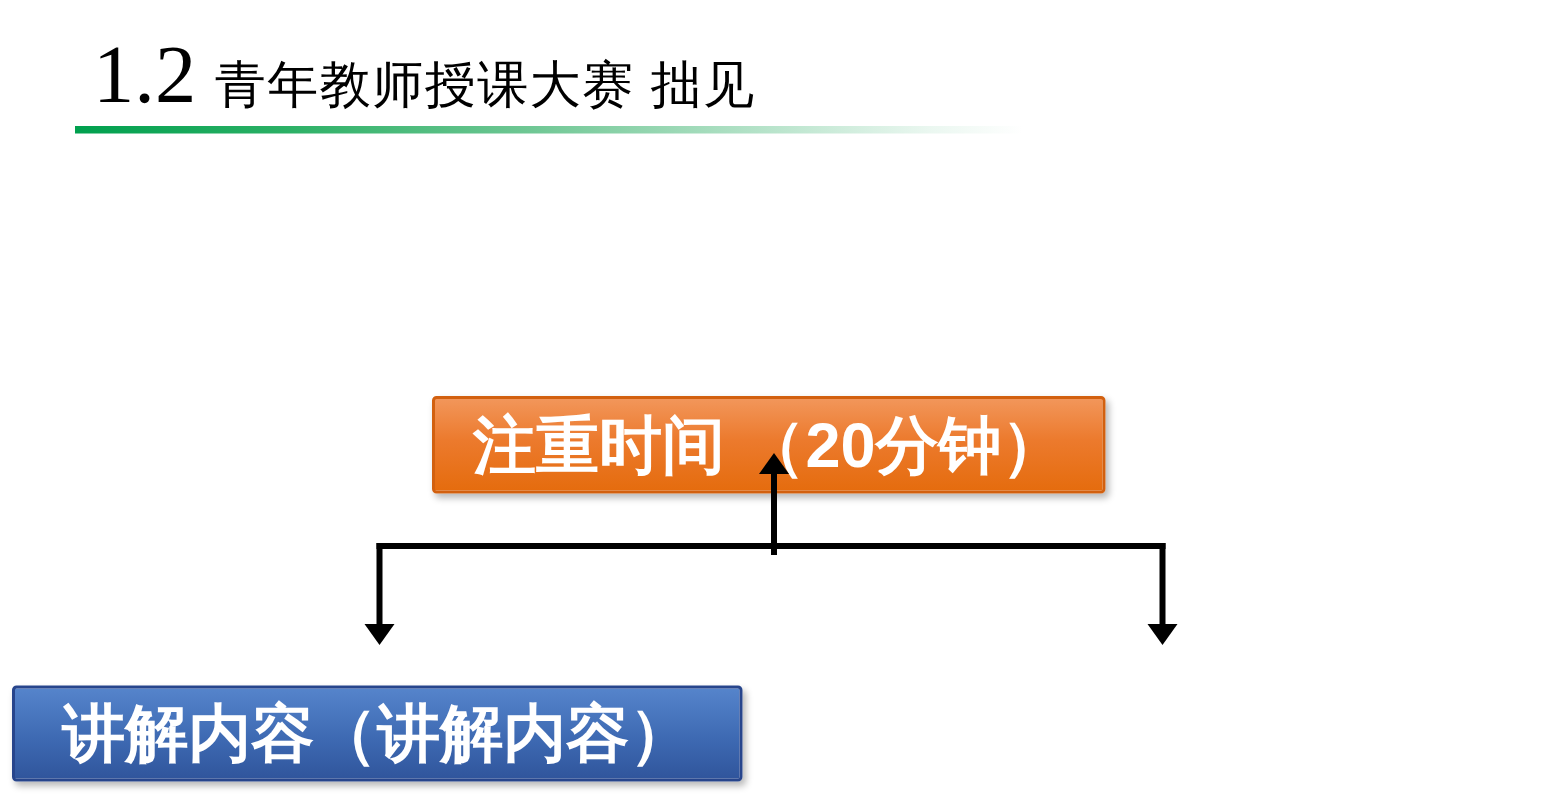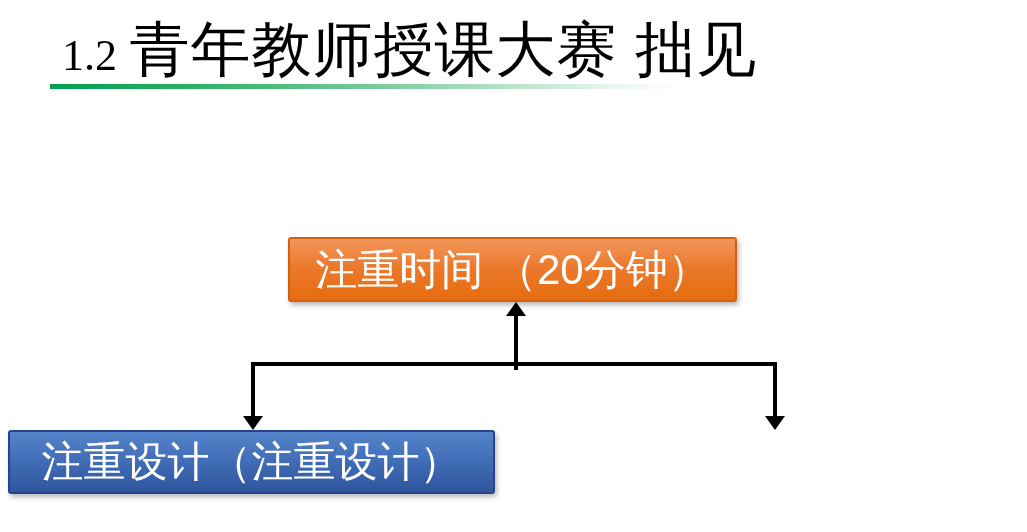--- a/index.html
+++ b/index.html
@@ -17,51 +17,52 @@
   .title-row {
     position: absolute;
     left: 62px;
     top: 20px;
     white-space: nowrap;
     color: #000000;
     line-height: 60px;
   }
   .title-number {
     font-family: "Liberation Serif", serif;
-    font-size: 44px;
+    font-size: 55px;
   }
   .title-text {
     font-family: "Liberation Sans", sans-serif;
-    font-size: 60px;
+    font-size: 34px;
     margin-left: 8px;
     letter-spacing: 1px;
   }
   .title-underline {
     position: absolute;
     left: 50px;
     top: 84px;
     width: 632px;
     height: 5px;
     background: linear-gradient(to right,
       #00A04E 0%, #2BB065 22%, #6FC794 48%, #B4E2C8 72%, #EAF7F0 90%, #ffffff 100%);
   }
 
   
   .box {
     position: absolute;
     display: flex;
     align-items: center;
     justify-content: center;
     color: #ffffff;
-    font-weight: normal;
+    font-weight: bold;
     font-size: 42px;
     white-space: nowrap;
     border-radius: 3px;
     box-shadow: 2px 3px 5px rgba(0,0,0,0.28);
     letter-spacing: 0px;
+    margin-top: 27px;
   }
   .box-orange {
     left: 288px; top: 237px; width: 449px; height: 65px;
     background: linear-gradient(to bottom, #F2965A 0%, #EC7A2D 45%, #E56C0E 100%);
     border: 2px solid #D2600F;
   }
   .box-blue {
     left: 8px; top: 430px; width: 487px; height: 64px;
     background: linear-gradient(to bottom, #5584CB 0%, #3E6AB3 55%, #30559C 100%);
     border: 2px solid #27458C;
@@ -115,17 +116,17 @@
 
   <div class="line h-line"></div>
   <div class="line up-line"></div>
   <div class="head head-up"></div>
   <div class="line dl-line"></div>
   <div class="head head-down-left"></div>
   <div class="line dr-line"></div>
   <div class="head head-down-right"></div>
 
   <div class="box box-blue">
-    <span>注重设计（注重设计）</span>
+    <span>讲解内容（讲解内容）</span>
   </div>
 
 
 </div>
 
 </body></html>

